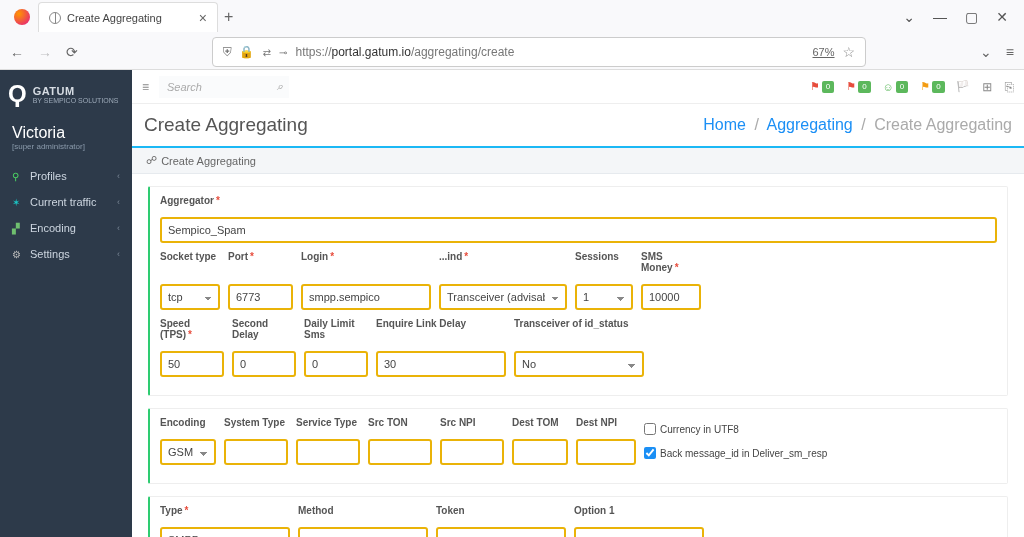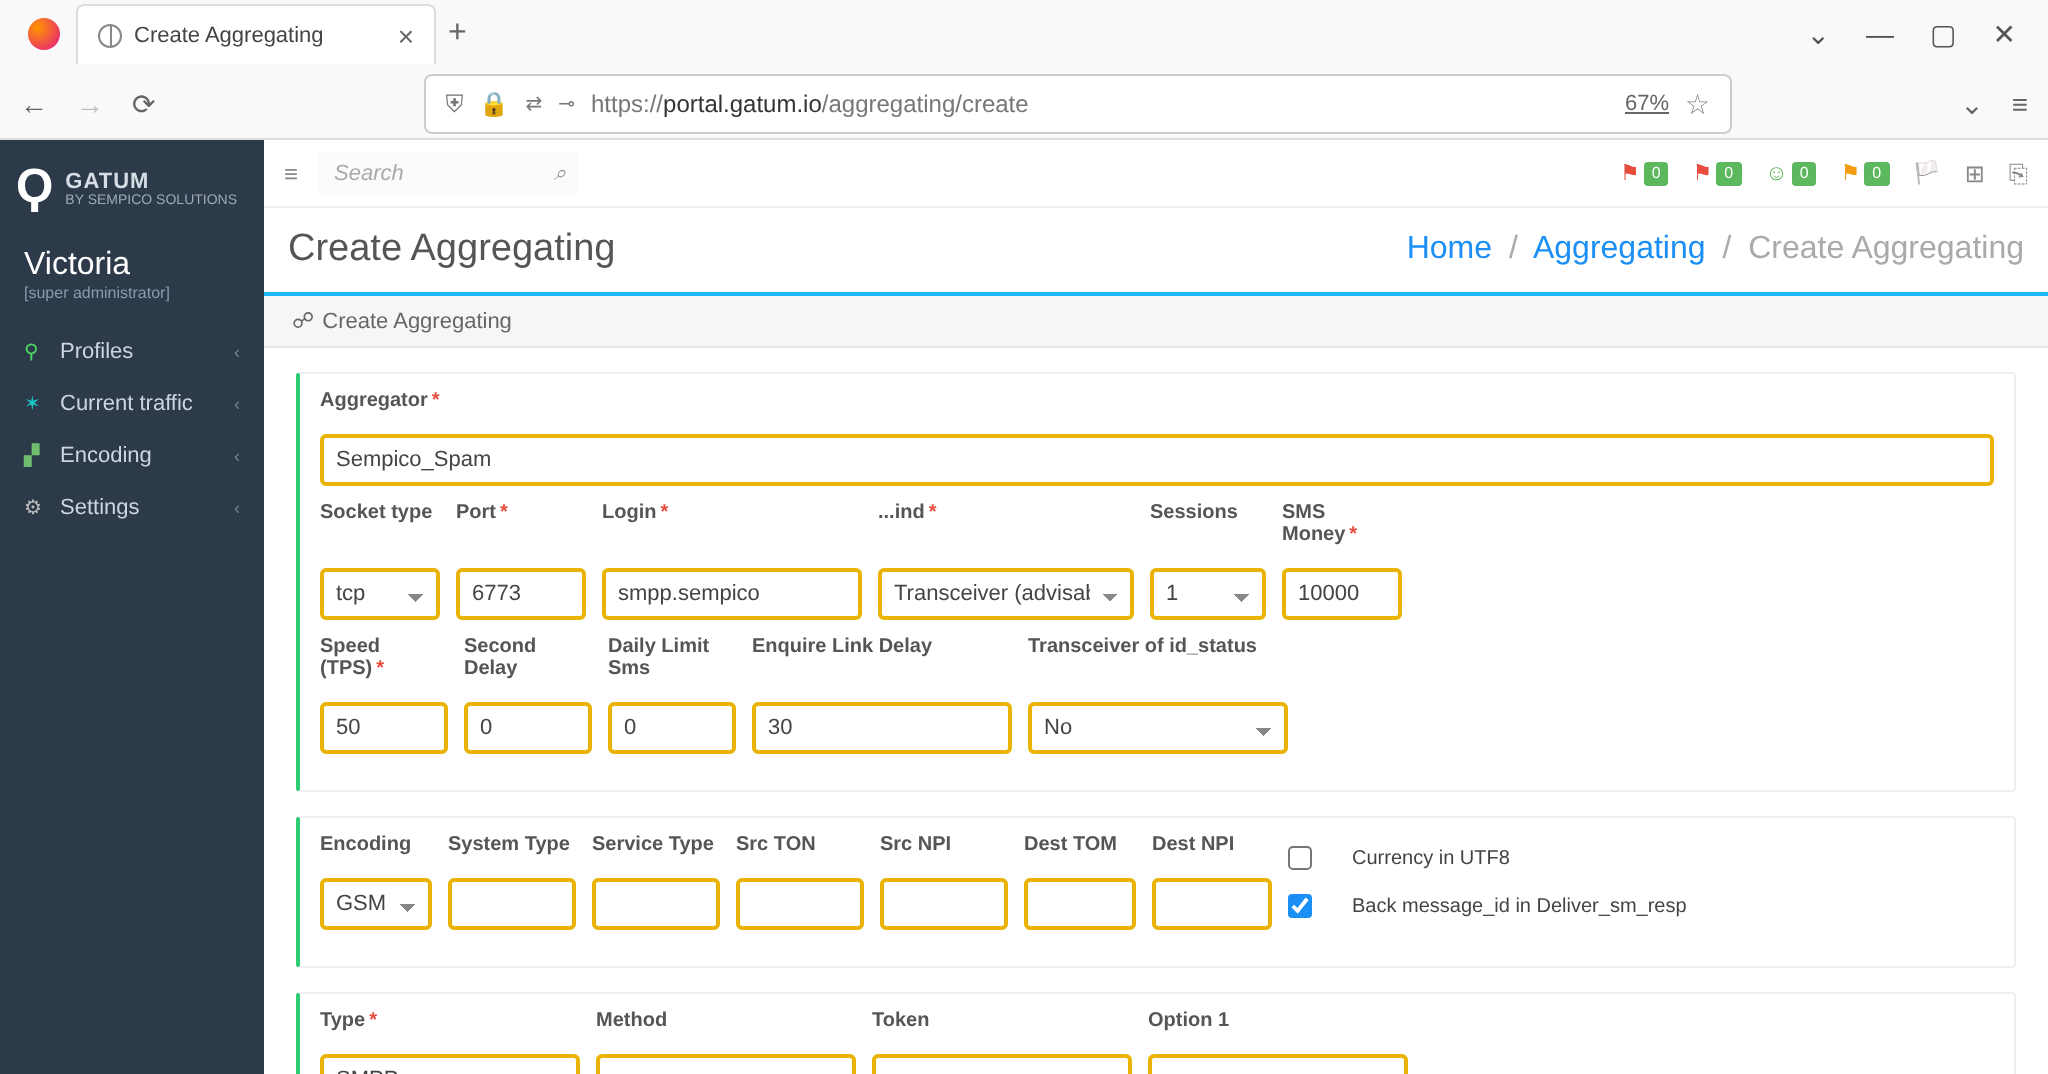--- a/index.html
+++ b/index.html
@@ -65,21 +65,21 @@
 
 .form-body { padding: 12px 16px; }
 .card { border: 1px solid #eee; border-left: 2px solid #2ecc71; border-radius: 2px; padding: 8px 10px 10px; margin-bottom: 12px; }
 .row { display: flex; gap: 8px; margin-bottom: 8px; flex-wrap: nowrap; }
 .field { display: flex; flex-direction: column; gap: 10px; justify-content: space-between; }
 .label { font-size: 10px; font-weight: 600; color: #555; margin-bottom: 1px; }
 .req { color: #e74c3c; margin-left: 2px; }
 .ctrl { height: 26px; border: 2px solid #eab308; border-radius: 3px; padding: 0 6px; font-size: 11px; color: #444; background: #fff; }
 select.ctrl { appearance: none; background-image: linear-gradient(45deg, transparent 50%, #888 50%), linear-gradient(135deg, #888 50%, transparent 50%); background-position: right 10px top 11px, right 6px top 11px; background-size: 4px 4px; background-repeat: no-repeat; padding-right: 20px; }
 .pw-highlight { border: 3px solid #e60000; padding: 2px 4px 4px; border-radius: 2px; }
-.check-row { display: flex; align-items: center; gap: 20px; font-size: 10px; padding-top: 6px; }
+.check-row { display: flex; align-items: center; gap: 4px; font-size: 10px; padding-top: 6px; }
 .check-row input[type=checkbox] { width: 12px; height: 12px; accent-color: #1b8ff5; }
 
 .f-agg { flex: 1; }
 .f-stype { width: 60px; }
 .f-ipd { width: 130px; }
 .f-port { width: 65px; }
 .f-login { width: 130px; }
 .f-pw { width: 137px; }
 .f-bind { width: 128px; }
 .f-sess { width: 58px; }

